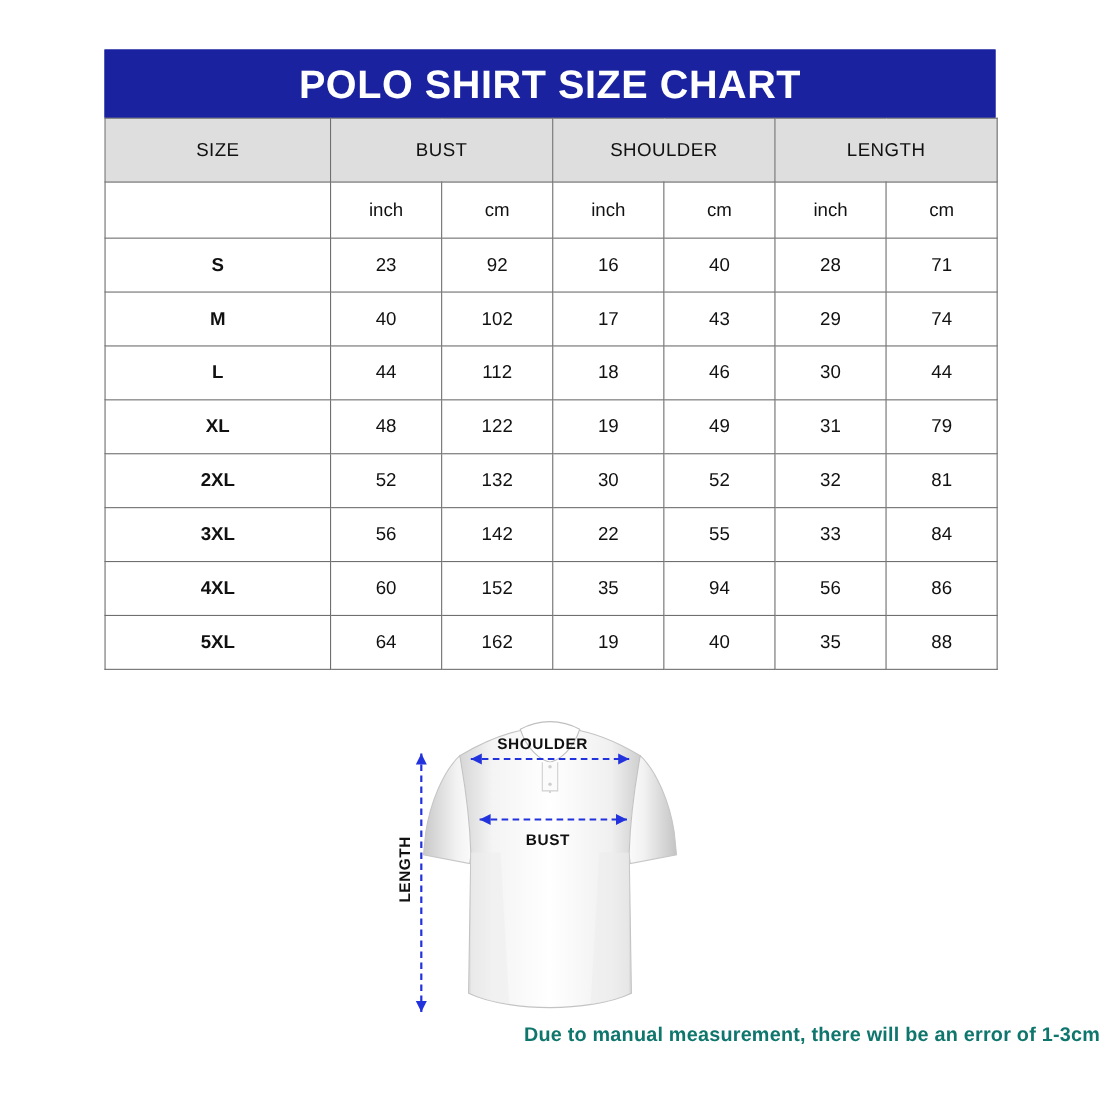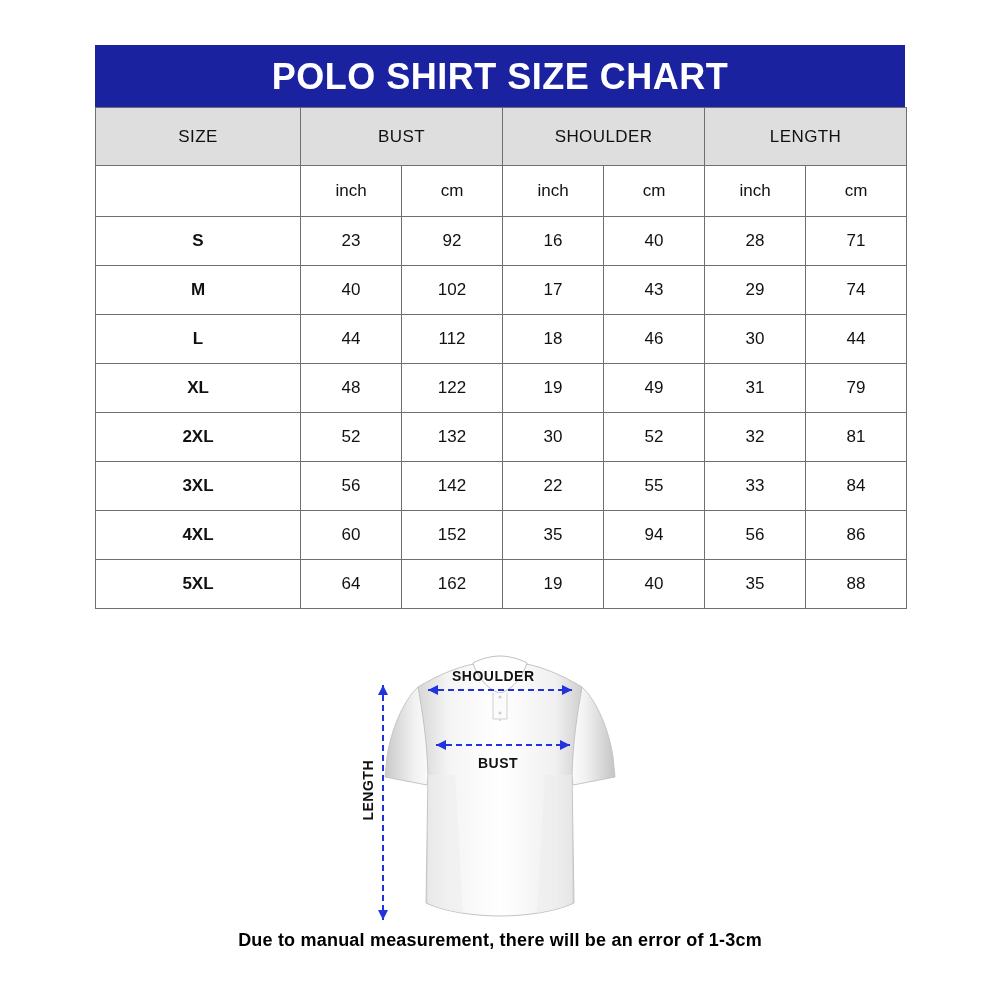--- a/index.html
+++ b/index.html
@@ -106,22 +106,22 @@
     top: 130px;
     writing-mode: vertical-rl;
     transform: rotate(180deg);
   }
 
   .note {
     position: absolute;
     left: 0;
     top: 930px;
     width: 1000px;
-    text-align: center;
-    color: #000000;
+    text-align: right;
+    color: #0f766e;
     font-weight: bold;
     font-size: 18px;
     letter-spacing: 0.2px;
   }
 </style>
 </head>
 <body>
 
 <div class="chart-wrap">
 

